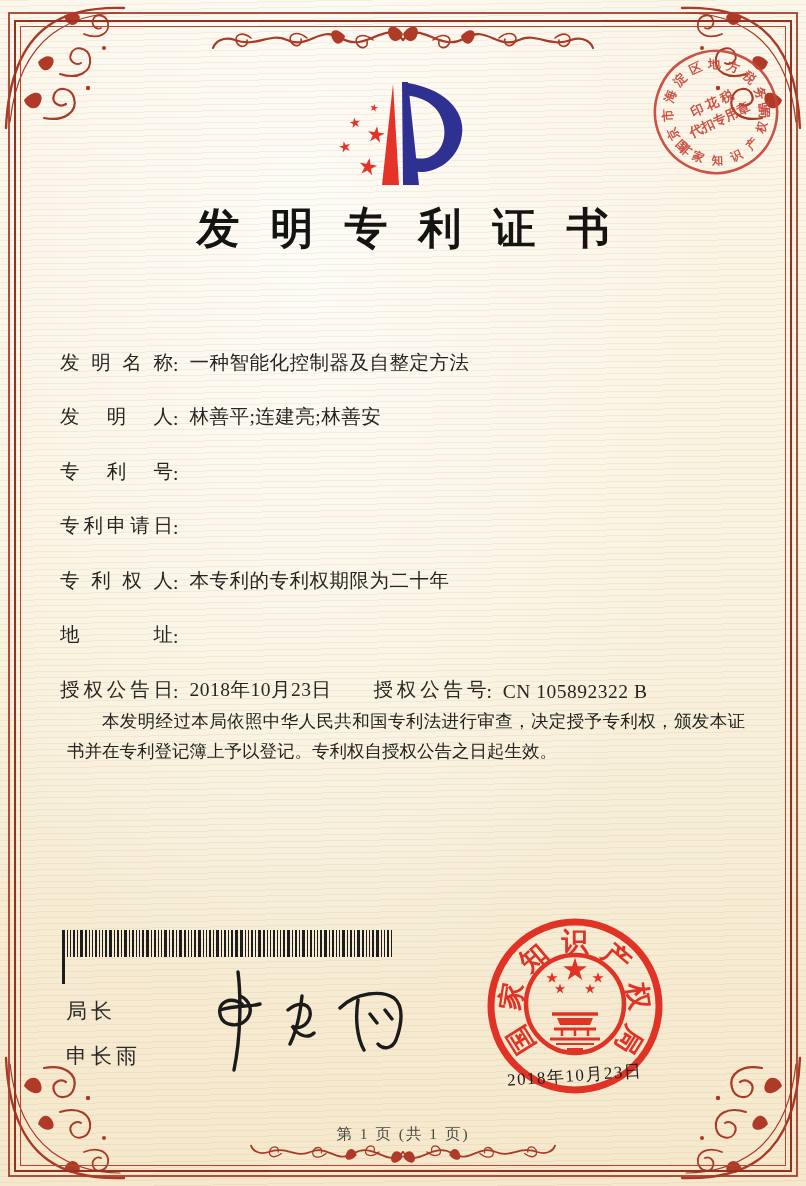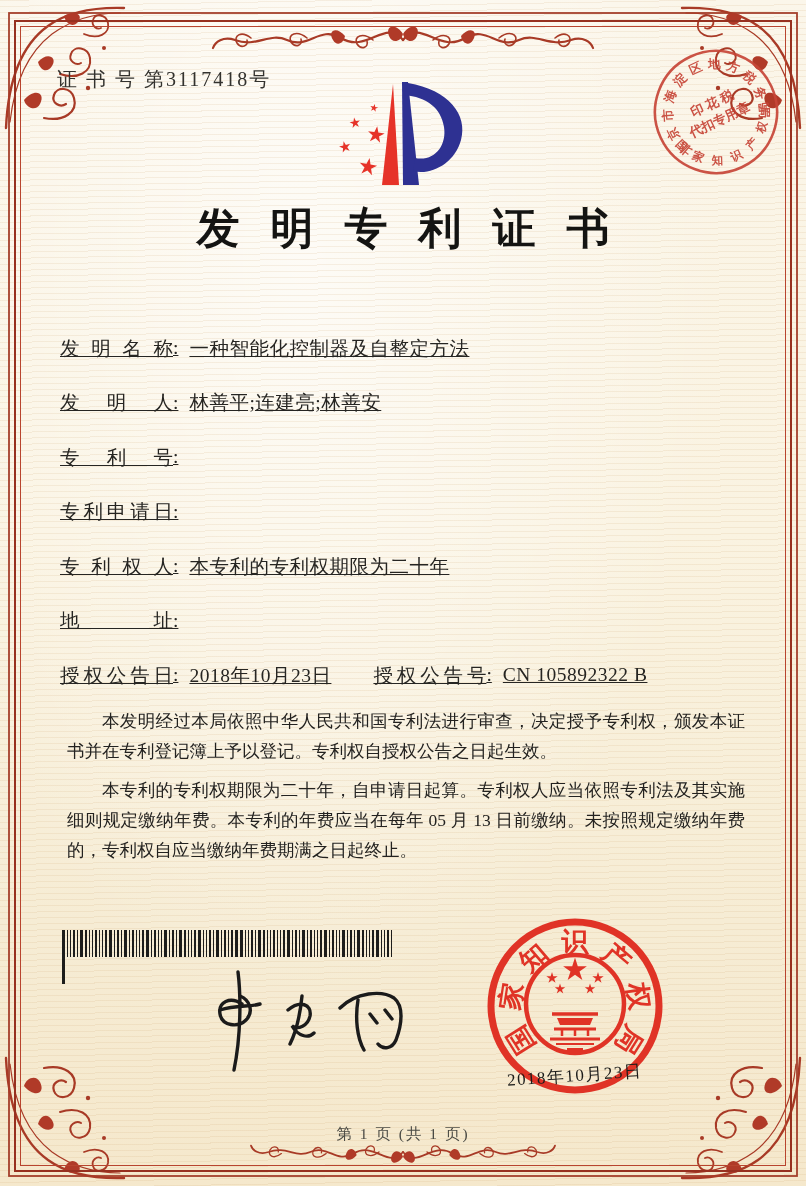--- a/index.html
+++ b/index.html
@@ -21,21 +21,21 @@
         font-size:20px;letter-spacing:2px;color:#33322e;font-weight:500;}
 
   .tax-stamp{position:absolute;left:634px;top:30px;width:165px;height:165px;z-index:3;opacity:.92;}
   .logo{position:absolute;left:332px;top:70px;width:170px;height:130px;z-index:2;}
 
   .title{position:absolute;left:0;right:0;top:200px;margin:0;z-index:2;
         text-align:center;font-size:43px;font-weight:700;color:#141412;
         letter-spacing:0.72em;text-indent:0.72em;}
 
   .fields{position:absolute;left:60px;right:54px;top:321px;z-index:2;color:#262522;}
-  .fields .row{height:54.5px;display:flex;align-items:center;font-size:19.5px;text-decoration:underline;}
+  .fields .row{height:54.5px;display:flex;align-items:flex-end;font-size:19.5px;}
   .flabel{display:inline-block;width:113px;flex:none;
         text-align:justify;text-align-last:justify;}
   .flabel.second{margin-left:42px;}
   .colon{flex:none;margin-right:11px;}
   .fvalue{letter-spacing:0.5px;white-space:nowrap;}
 
   .body-text{position:absolute;left:58px;right:52px;top:697px;z-index:2;color:#232220;}
   .body-text p{margin:9px;font-size:17.5px;line-height:30px;text-indent:2em;text-align:justify;}
 
   .barcode{position:absolute;left:62px;top:930px;width:333px;height:27px;z-index:2;font-size:0;}
@@ -90,21 +90,20 @@
       <use href="#topOrnHalf" transform="scale(-1,1)"></use>
     </g>
     <g transform="translate(403,1176) scale(0.8,-0.8)">
       <use href="#topOrnHalf"></use>
       <use href="#topOrnHalf" transform="scale(-1,1)"></use>
     </g>
   </svg>
   <div class="frame-outer"></div>
   <div class="frame-inner"></div>
 
-  <div class="cert-no">证 书 号 第3117418号</div>
 
   <svg class="tax-stamp" viewBox="0 0 165 165">
     <g transform="rotate(-25 82 82)">
       <circle cx="82" cy="82" r="61" fill="none" stroke="#c74638" stroke-width="2.6"></circle>
       <g id="stamp-arcs">
           <text x="0" y="0" transform="translate(38.4972262222408,102.28567656355357) rotate(-115)" text-anchor="middle" dominant-baseline="central" font-size="12.5" fill="#c74638" font-weight="bold">北</text>
           <text x="0" y="0" transform="translate(34.029240303083405,83.67517584172005) rotate(-92)" text-anchor="middle" dominant-baseline="central" font-size="12.5" fill="#c74638" font-weight="bold">京</text>
           <text x="0" y="0" transform="translate(37.188139528134315,64.79833842182559) rotate(-69)" text-anchor="middle" dominant-baseline="central" font-size="12.5" fill="#c74638" font-weight="bold">市</text>
           <text x="0" y="0" transform="translate(47.47168958374474,48.65639821796814) rotate(-46)" text-anchor="middle" dominant-baseline="central" font-size="12.5" fill="#c74638" font-weight="bold">海</text>
           <text x="0" y="0" transform="translate(63.24490583251487,37.815767034282864) rotate(-23)" text-anchor="middle" dominant-baseline="central" font-size="12.5" fill="#c74638" font-weight="bold">淀</text>
@@ -178,25 +177,28 @@
         <span class="colon">:</span>
         <span class="fvalue">2018年10月23日</span>
       <span class="flabel second">授权公告号</span>
         <span class="colon">:</span>
         <span class="fvalue">CN 105892322 B</span>
     </div>
   </div>
 
   <div class="body-text">
     <p>本发明经过本局依照中华人民共和国专利法进行审查，决定授予专利权，颁发本证书并在专利登记簿上予以登记。专利权自授权公告之日起生效。</p>
-    <p>本专利的专利权期限为二十年，自申请日起算。专利权人应当依照专利法及其实施细则规定缴纳年费。本专利的年费应当在每年 05 月 13 日前缴纳。未按照规定缴纳年费的，专利权自应当缴纳年费期满之日起终止。</p>
   </div>
 
   <div class="barcode" id="barcode"><span style="width:3px;margin-right:2px"></span><span style="width:1px;margin-right:2px"></span><span style="width:1px;margin-right:2px"></span><span style="width:2px;margin-right:2px"></span><span style="width:1px;margin-right:2px"></span><span style="width:3px;margin-right:2px"></span><span style="width:2px;margin-right:2px"></span><span style="width:1px;margin-right:2px"></span><span style="width:1px;margin-right:2px"></span><span style="width:2px;margin-right:2px"></span><span style="width:1px;margin-right:2px"></span><span style="width:1px;margin-right:2px"></span><span style="width:2px;margin-right:2px"></span><span style="width:3px;margin-right:2px"></span><span style="width:1px;margin-right:2px"></span><span style="width:2px;margin-right:2px"></span><span style="width:1px;margin-right:2px"></span><span style="width:3px;margin-right:2px"></span><span style="width:1px;margin-right:2px"></span><span style="width:2px;margin-right:2px"></span><span style="width:1px;margin-right:2px"></span><span style="width:1px;margin-right:2px"></span><span style="width:2px;margin-right:2px"></span><span style="width:3px;margin-right:2px"></span><span style="width:1px;margin-right:2px"></span><span style="width:2px;margin-right:2px"></span><span style="width:1px;margin-right:2px"></span><span style="width:1px;margin-right:2px"></span><span style="width:3px;margin-right:2px"></span><span style="width:1px;margin-right:2px"></span><span style="width:2px;margin-right:2px"></span><span style="width:1px;margin-right:2px"></span><span style="width:3px;margin-right:2px"></span><span style="width:2px;margin-right:2px"></span><span style="width:1px;margin-right:2px"></span><span style="width:1px;margin-right:2px"></span><span style="width:2px;margin-right:2px"></span><span style="width:3px;margin-right:2px"></span><span style="width:1px;margin-right:2px"></span><span style="width:1px;margin-right:2px"></span><span style="width:2px;margin-right:2px"></span><span style="width:1px;margin-right:2px"></span><span style="width:3px;margin-right:2px"></span><span style="width:1px;margin-right:2px"></span><span style="width:2px;margin-right:2px"></span><span style="width:1px;margin-right:2px"></span><span style="width:2px;margin-right:2px"></span><span style="width:3px;margin-right:2px"></span><span style="width:3px;margin-right:2px"></span><span style="width:1px;margin-right:2px"></span><span style="width:1px;margin-right:2px"></span><span style="width:2px;margin-right:2px"></span><span style="width:1px;margin-right:2px"></span><span style="width:3px;margin-right:2px"></span><span style="width:2px;margin-right:2px"></span><span style="width:1px;margin-right:2px"></span><span style="width:1px;margin-right:2px"></span><span style="width:2px;margin-right:2px"></span><span style="width:1px;margin-right:2px"></span><span style="width:1px;margin-right:2px"></span><span style="width:2px;margin-right:2px"></span><span style="width:3px;margin-right:2px"></span><span style="width:1px;margin-right:2px"></span><span style="width:2px;margin-right:2px"></span><span style="width:1px;margin-right:2px"></span><span style="width:3px;margin-right:2px"></span><span style="width:1px;margin-right:2px"></span><span style="width:2px;margin-right:2px"></span><span style="width:1px;margin-right:2px"></span><span style="width:1px;margin-right:2px"></span><span style="width:2px;margin-right:2px"></span><span style="width:3px;margin-right:2px"></span><span style="width:1px;margin-right:2px"></span><span style="width:2px;margin-right:2px"></span><span style="width:1px;margin-right:2px"></span><span style="width:1px;margin-right:2px"></span><span style="width:3px;margin-right:2px"></span><span style="width:1px;margin-right:2px"></span><span style="width:2px;margin-right:2px"></span><span style="width:1px;margin-right:2px"></span><span style="width:3px;margin-right:2px"></span><span style="width:2px;margin-right:2px"></span><span style="width:1px;margin-right:2px"></span><span style="width:1px;margin-right:2px"></span><span style="width:2px;margin-right:2px"></span><span style="width:3px;margin-right:2px"></span><span style="width:1px;margin-right:2px"></span><span style="width:1px;margin-right:2px"></span><span style="width:2px;margin-right:2px"></span><span style="width:1px;margin-right:2px"></span><span style="width:3px;margin-right:2px"></span></div>
 
+  <div class="sig-labels">
+    <div>局长</div>
+    <div>申长雨</div>
+  </div>
   <svg class="signature" viewBox="0 0 250 112">
     <g stroke="#1b1b1b" stroke-width="3.4" fill="none" stroke-linecap="round">
       <path d="M62,38 C50,30 38,36 40,48 C42,60 58,62 66,54 C74,46 70,34 60,30"></path>
       <path d="M58,6 C61,30 61,70 54,104"></path>
       <path d="M40,44 C56,39 70,41 80,38"></path>
       <path d="M122,30 C120,50 116,66 110,78"></path>
       <path d="M108,44 C120,34 132,38 130,50 C128,60 118,64 112,60 C118,70 128,73 134,67"></path>
       <path d="M160,42 C176,26 202,24 214,32 C224,40 222,58 216,74 C212,83 203,84 198,78"></path>
       <path d="M178,34 C175,52 177,72 184,84"></path>
       <path d="M190,48 L197,57"></path>

